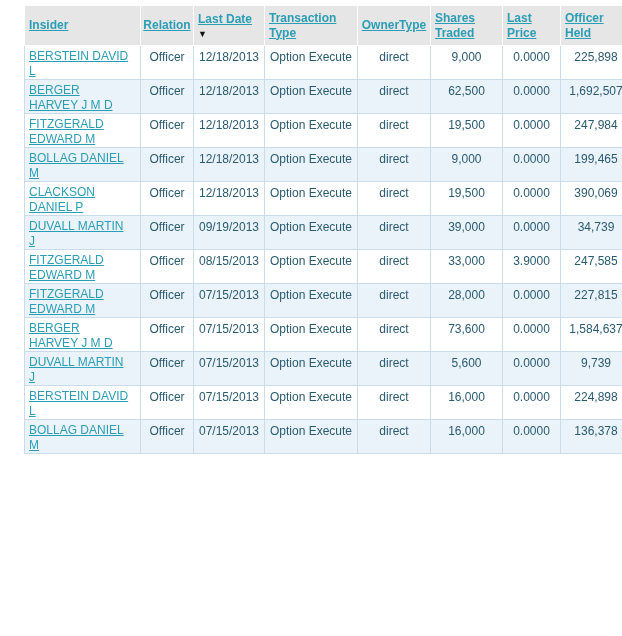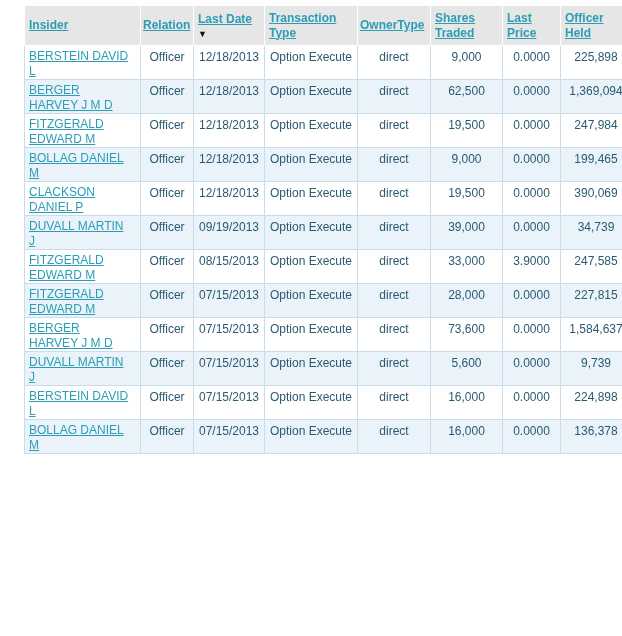--- a/index.html
+++ b/index.html
@@ -22,21 +22,21 @@
   
   th {
     background: #e6e6e6;
     border: 1px solid #ffffff;
     vertical-align: middle;
     text-align: left;
     padding: 3px 4px;
     font-weight: bold;
     overflow: hidden;
   }
-  th.col-relation, th.col-owner_type { text-align: left; padding: 3px 2px; }
+  th.col-relation, th.col-owner_type { text-align: center; padding: 3px 2px; }
   th a {
     color: #2b9db5;
     text-decoration: underline;
     font-weight: bold;
     cursor: pointer;
   }
   .sort-arrow {
     color: #111111;
     font-size: 9px;
     line-height: 9px;
@@ -103,21 +103,21 @@
         <td class="col-shares_held"><span>225,898</span></td>
       </tr>
       <tr>
         <td class="col-insider"><a>BERGER HARVEY J M D</a></td>
         <td class="col-relation"><span>Officer</span></td>
         <td class="col-last_date"><span>12/18/2013</span></td>
         <td class="col-transaction_type"><span>Option Execute</span></td>
         <td class="col-owner_type"><span>direct</span></td>
         <td class="col-shares_traded"><span>62,500</span></td>
         <td class="col-last_price"><span>0.0000</span></td>
-        <td class="col-shares_held"><span>1,369,094</span></td>
+        <td class="col-shares_held"><span>1,692,507</span></td>
       </tr>
       <tr>
         <td class="col-insider"><a>FITZGERALD EDWARD M</a></td>
         <td class="col-relation"><span>Officer</span></td>
         <td class="col-last_date"><span>12/18/2013</span></td>
         <td class="col-transaction_type"><span>Option Execute</span></td>
         <td class="col-owner_type"><span>direct</span></td>
         <td class="col-shares_traded"><span>19,500</span></td>
         <td class="col-last_price"><span>0.0000</span></td>
         <td class="col-shares_held"><span>247,984</span></td>

